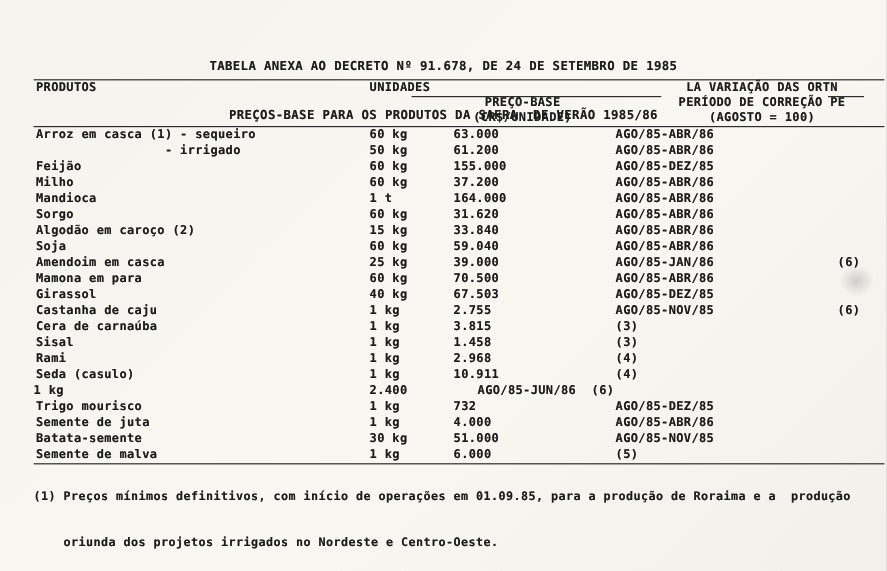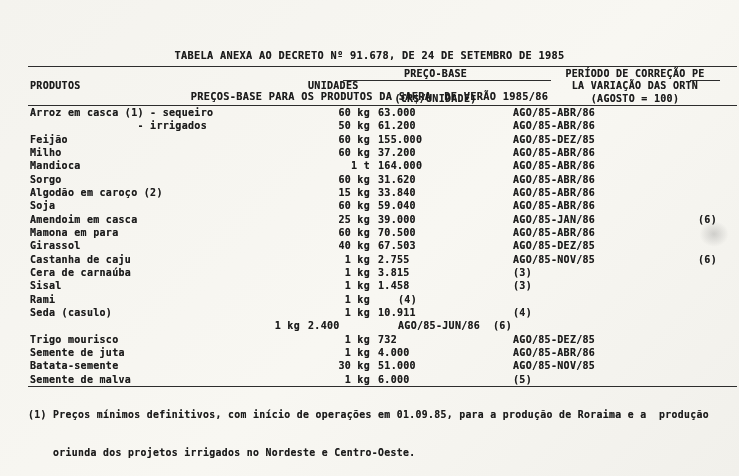--- a/index.html
+++ b/index.html
@@ -30,21 +30,21 @@
   .table { position: absolute; left: 28px; top: 66px; width: 709px; }
   .rule { height: 0; border-top: 1px solid #2d2d2d; }
 
   .header { position: relative; padding-top: 1px; }
   .hrow, .trow { display: grid; grid-template-columns: 280px 70px 115px 205px 39px; }
   .hrow { height: 12.3px; line-height: 12.3px; }
   .trow { height: 13.35px; line-height: 13.35px; }
 
   .cell { white-space: pre; overflow: visible; }
   .c-prod  { padding-left: 2px; }
-  .c-unit  { text-align: right; padding-right: 8px; }
+  .c-unit  { padding-right: 8px; }
   .c-unit.left { text-align: left; padding-right: 0; }
   .c-price { text-align: left; padding-right: 16px; }
   .c-price.center { text-align: center; padding-right: 0; }
   .c-period { text-align: left; padding-left: 20px; }
   .hspan { grid-column: 4 / 6; text-align: center; padding-left: 40px; white-space: pre; }
   .c-note { text-align: left; }
 
   .mid-rule { position: absolute; left: 315px; top: 13px; width: 208px; border-top: 1px solid #2d2d2d; }
   .pe-rule  { position: absolute; left: 662px; top: 13px; width: 30px; border-top: 1px solid #2d2d2d; }
 
@@ -67,30 +67,30 @@
   <div class="titles">
     <div>TABELA ANEXA AO DECRETO Nº 91.678, DE 24 DE SETEMBRO DE 1985</div>
     <div>PREÇOS-BASE PARA OS PRODUTOS DA SAFRA  DE VERÃO 1985/86</div>
   </div>
 
   <div class="table">
     <div class="rule"></div>
 
     <div class="header">
       <div class="hrow">
+        <div class="cell c-prod">PRODUTOS</div>
+        <div class="cell c-unit left">UNIDADES</div>
+        <div class="cell c-price"></div>
+        <div class="hspan">LA VARIAÇÃO DAS ORTN</div>
+      </div>
+      <div class="hrow">
         <div class="cell c-prod"></div>
         <div class="cell c-unit"></div>
         <div class="cell c-price center">PREÇO-BASE</div>
         <div class="hspan">PERÍODO DE CORREÇÃO PE</div>
-      </div>
-      <div class="hrow">
-        <div class="cell c-prod">PRODUTOS</div>
-        <div class="cell c-unit left">UNIDADES</div>
-        <div class="cell c-price"></div>
-        <div class="hspan">LA VARIAÇÃO DAS ORTN</div>
       </div>
       <div class="hrow">
         <div class="cell c-prod"></div>
         <div class="cell c-unit"></div>
         <div class="cell c-price center">(CR$/UNIDADE)</div>
         <div class="hspan">(AGOSTO = 100)</div>
       </div>
       <div class="mid-rule"></div>
       <div class="pe-rule"></div>
     </div>
@@ -100,21 +100,21 @@
     <div class="tbody">
   <div class="trow">
     <div class="cell c-prod">Arroz em casca (1) - sequeiro</div>
     <div class="cell c-unit">60 kg</div>
     <div class="cell c-price">63.000</div>
     <div class="cell c-period">AGO/85-ABR/86</div>
     <div class="cell c-note"></div>
   </div>
 
   <div class="trow">
-    <div class="cell c-prod">                 - irrigados</div>
+    <div class="cell c-prod">                 - irrigado</div>
     <div class="cell c-unit">50 kg</div>
     <div class="cell c-price">61.200</div>
     <div class="cell c-period">AGO/85-ABR/86</div>
     <div class="cell c-note"></div>
   </div>
 
   <div class="trow">
     <div class="cell c-prod">Feijão</div>
     <div class="cell c-unit">60 kg</div>
     <div class="cell c-price">155.000</div>
@@ -206,20 +206,21 @@
     <div class="cell c-prod">Sisal</div>
     <div class="cell c-unit">1 kg</div>
     <div class="cell c-price">1.458</div>
     <div class="cell c-period">(3)</div>
     <div class="cell c-note"></div>
   </div>
 
   <div class="trow">
     <div class="cell c-prod">Rami</div>
     <div class="cell c-unit">1 kg</div>
+    <div class="cell c-price">2.968</div>
     <div class="cell c-period">(4)</div>
     <div class="cell c-note"></div>
   </div>
 
   <div class="trow">
     <div class="cell c-prod">Seda (casulo)</div>
     <div class="cell c-unit">1 kg</div>
     <div class="cell c-price">10.911</div>
     <div class="cell c-period">(4)</div>
     <div class="cell c-note"></div>

